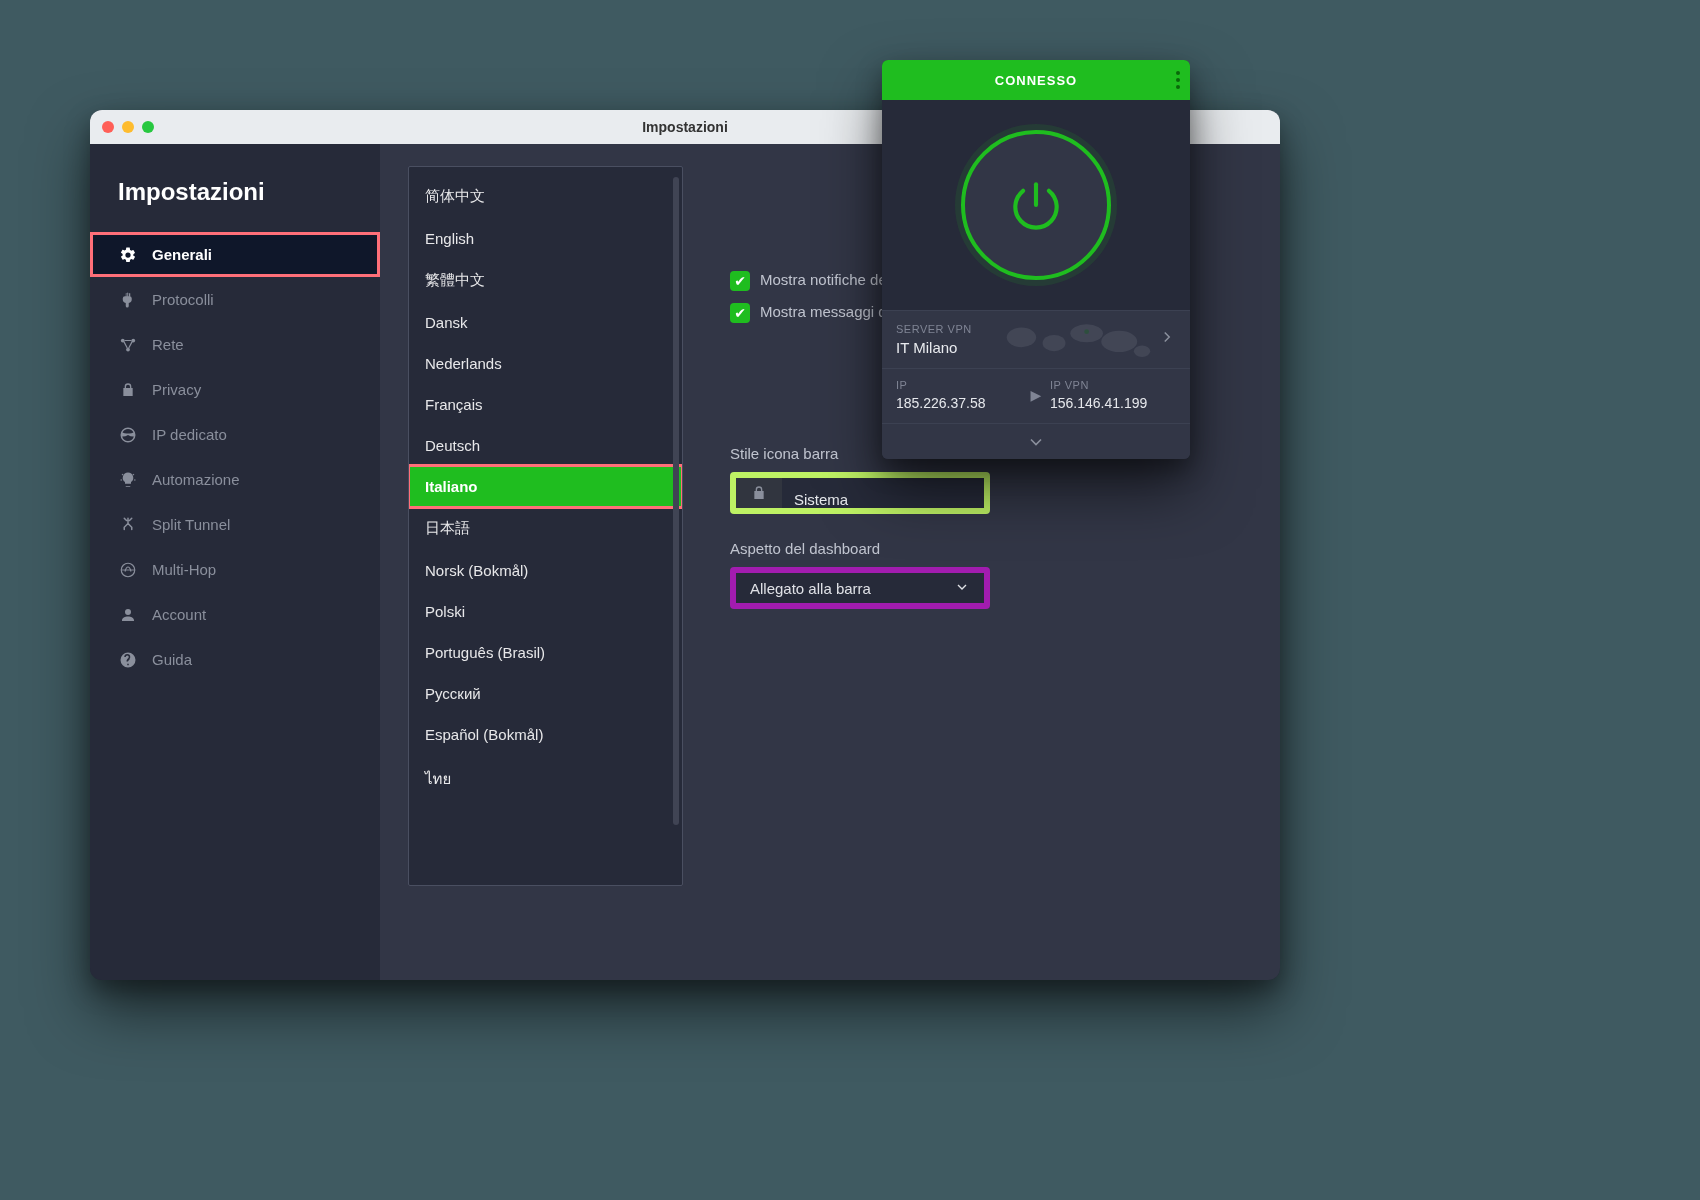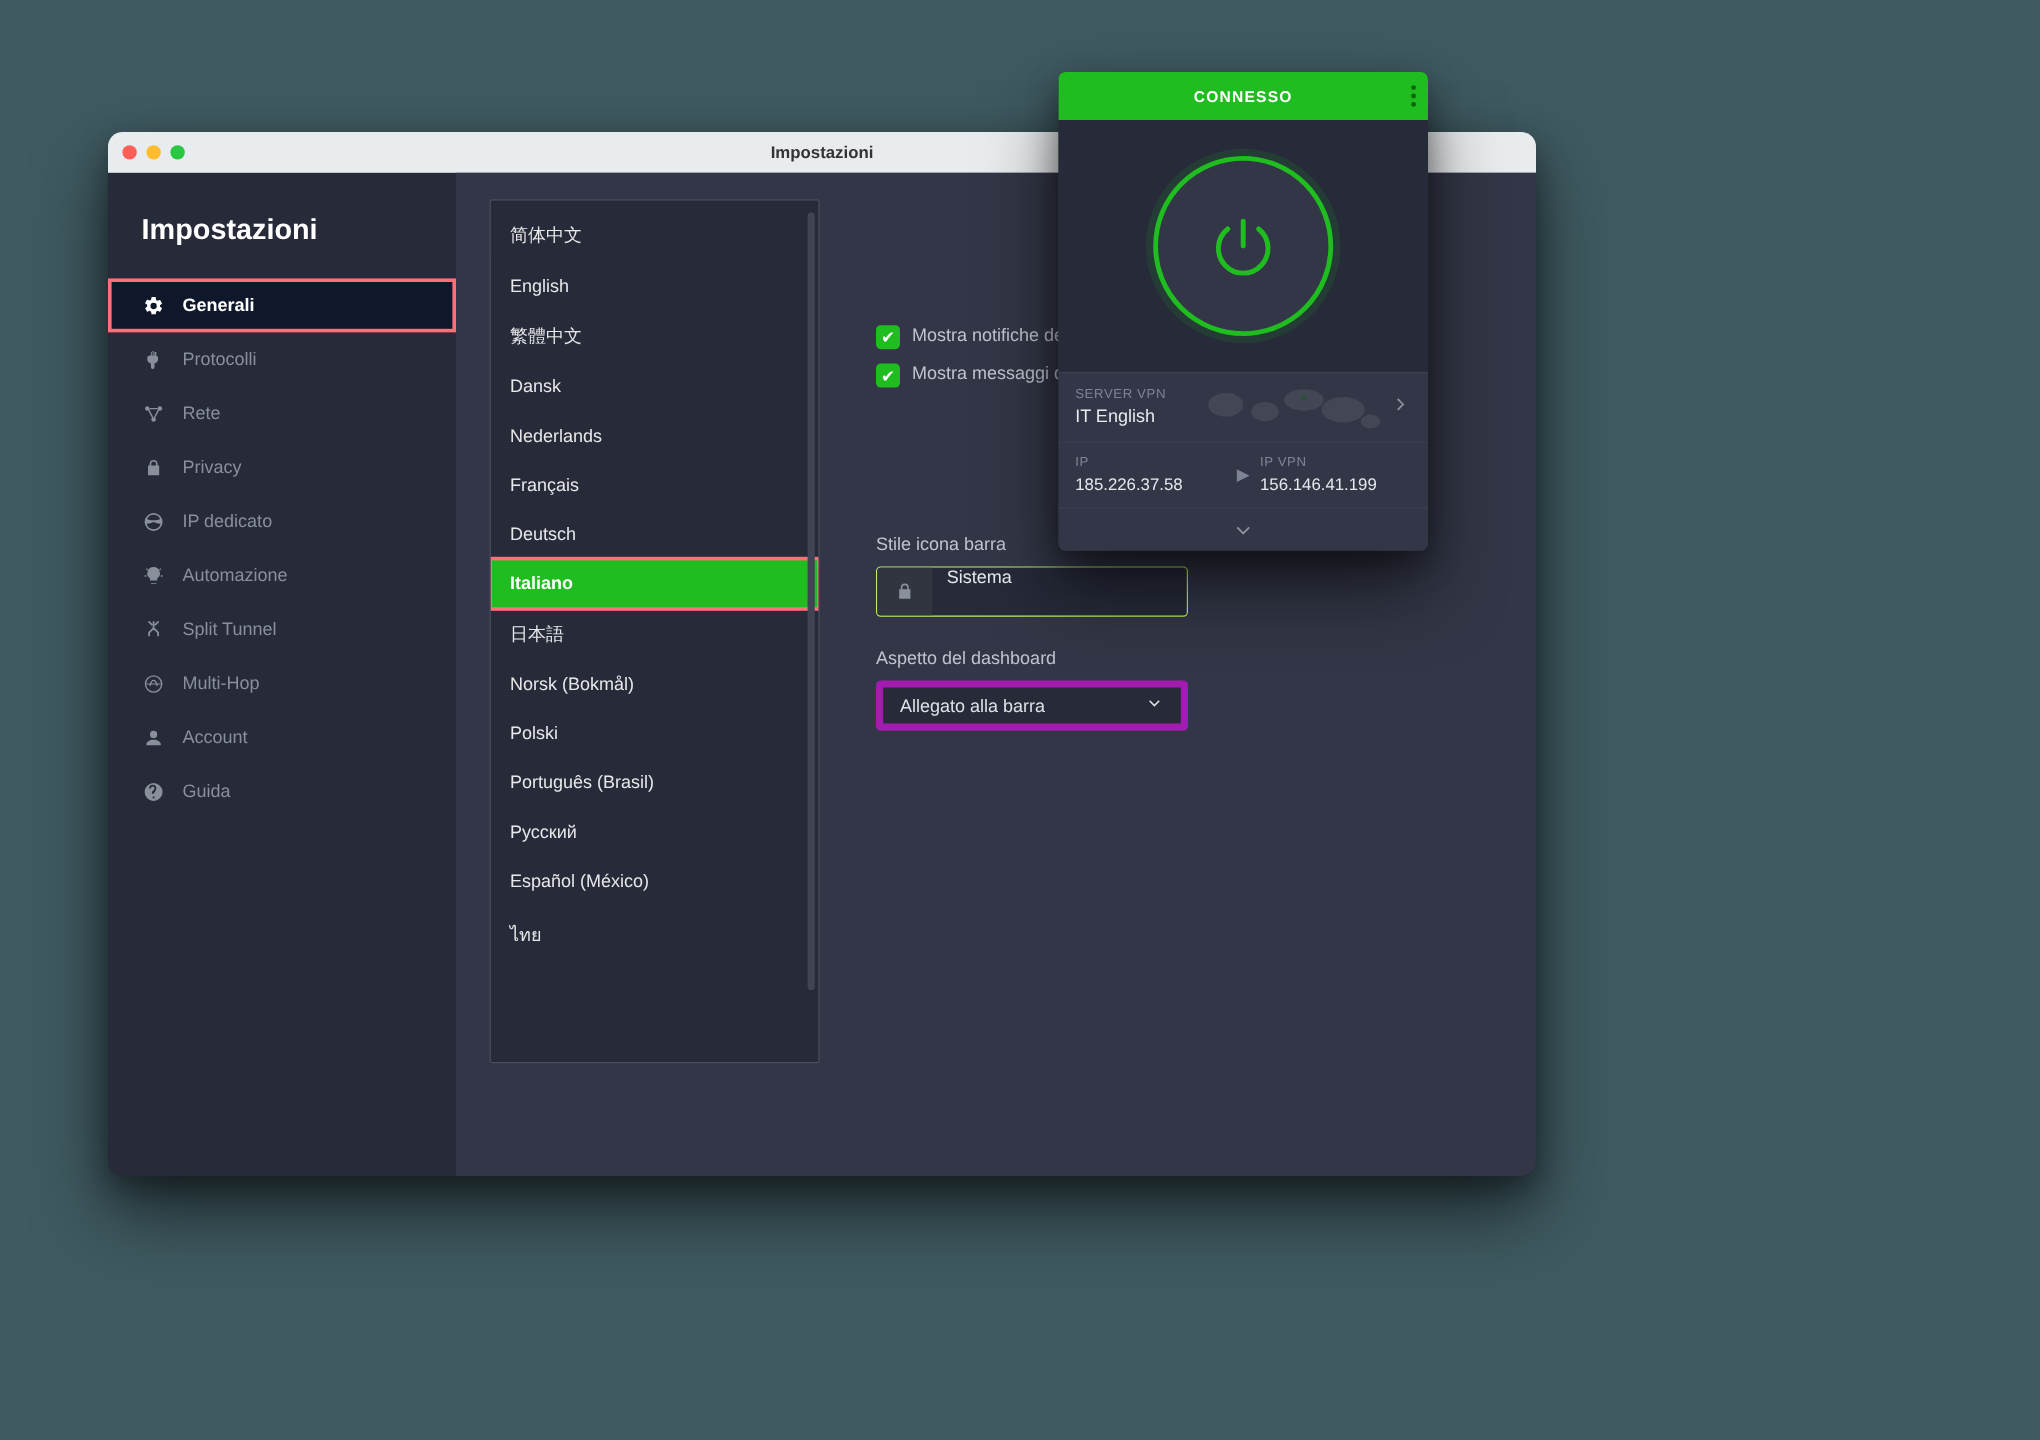--- a/index.html
+++ b/index.html
@@ -132,23 +132,23 @@
     border:6px solid #a21caf;
     border-radius:4px;
     height:42px;
     display:flex; align-items:center; justify-content:space-between;
     padding:0 14px;
     width: 260px;
     color:#dfe1e6;
     cursor: pointer;
   }
   .icon-style-row {
-    display:flex; align-items:flex-start; gap:0;
+    display:flex; align-items:flex-end; gap:0;
     background:#262a39;
-    border:1px solid #bef264;
+    border:6px solid #bef264;
     border-radius:4px;
     height:42px;
     width: 260px;
     overflow:hidden;
   }
   .icon-style-row .lock-cell {
     width:46px; height:100%; background:#31353f;
     display:flex; align-items:center; justify-content:center;
     color:#8a8f9c;
   }
@@ -354,21 +354,21 @@
         <div class="lang-item">Dansk</div>
         <div class="lang-item">Nederlands</div>
         <div class="lang-item">Français</div>
         <div class="lang-item">Deutsch</div>
         <div class="lang-item selected">Italiano</div>
         <div class="lang-item">日本語</div>
         <div class="lang-item">Norsk (Bokmål)</div>
         <div class="lang-item">Polski</div>
         <div class="lang-item">Português (Brasil)</div>
         <div class="lang-item">Русский</div>
-        <div class="lang-item">Español (México)</div>
+        <div class="lang-item">Español (Bokmål)</div>
         <div class="lang-item">ไทย</div>
         <div class="lang-scroll-track"></div>
       </div>
 
       <div class="right-col">
         <div style="height:105px"></div>
         <div class="check-row">
           <span class="cb">✔</span>
           <span>Mostra notifiche del desktop</span>
         </div>
@@ -418,21 +418,21 @@
       <svg viewBox="0 0 24 24" width="62" height="62" fill="none" stroke="#1fbd1f" stroke-width="1.6" stroke-linecap="round">
         <path d="M12 4v8"></path>
           <path d="M7 6.5a8 8 0 1 0 10 0"></path>
       </svg>
     </div>
   </div>
 
   <div class="server-row">
     <div>
       <div class="srv-label">SERVER VPN</div>
-      <div class="srv-name">IT English</div>
+      <div class="srv-name">IT Milano</div>
     </div>
     <svg class="world" viewBox="0 0 200 60" preserveAspectRatio="none">
       <g fill="#8a8f9c">
         <ellipse cx="30" cy="25" rx="18" ry="12"></ellipse>
         <ellipse cx="70" cy="32" rx="14" ry="10"></ellipse>
         <ellipse cx="110" cy="20" rx="20" ry="11"></ellipse>
         <ellipse cx="150" cy="30" rx="22" ry="13"></ellipse>
         <ellipse cx="178" cy="42" rx="10" ry="7"></ellipse>
       </g>
       <circle cx="110" cy="18" r="3" fill="#1fbd1f"></circle>

